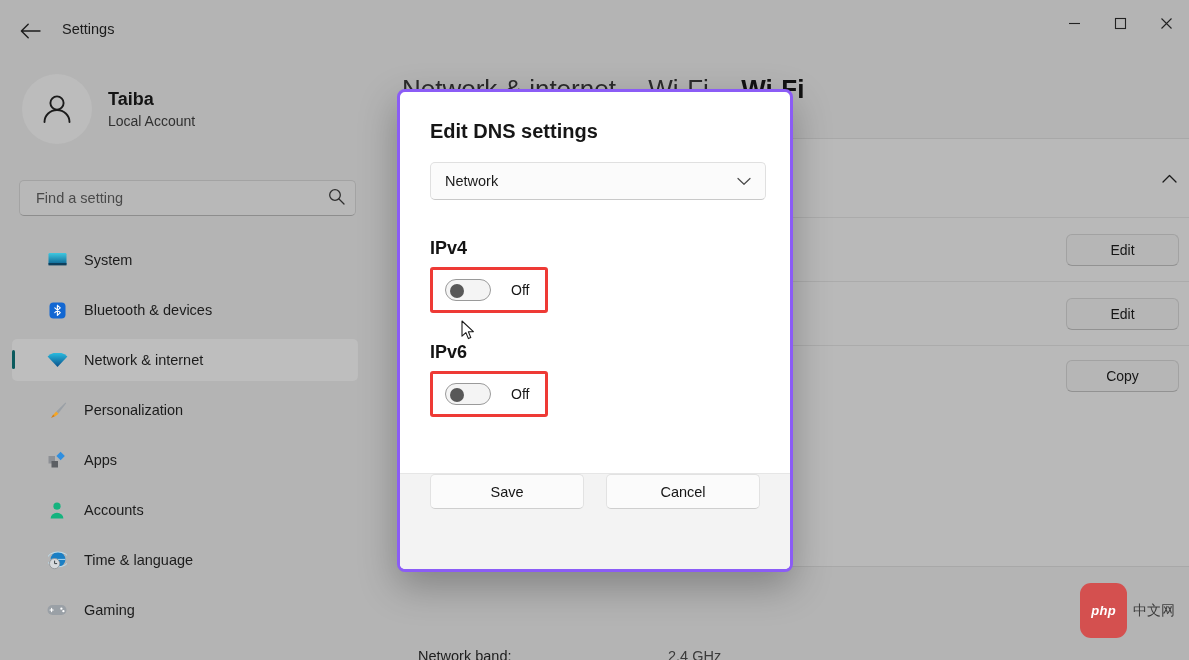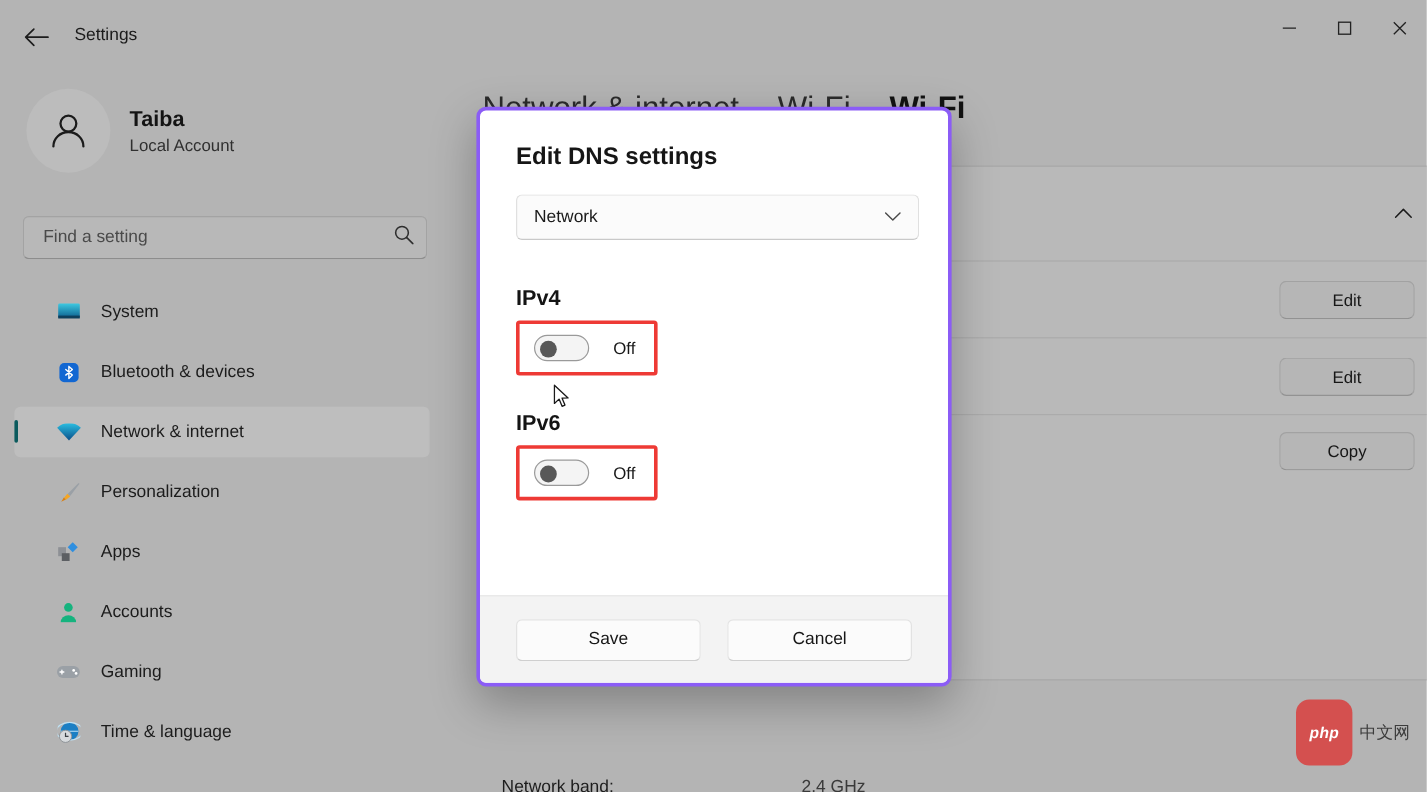--- a/index.html
+++ b/index.html
@@ -199,24 +199,24 @@
     background: #f4f4f4; border: 1px solid #9a9a9a;
     position: relative; flex: 0 0 46px;
   }
   .knob {
     position: absolute; left: 4px; top: 4px;
     width: 14px; height: 14px; border-radius: 50%;
     background: #585858;
   }
   .sw-label { margin-left: 20px; font-size: 14px; color: #171717; }
   .dlg-footer {
-    height: 73px;
+    height: 96px;
     background: #f3f3f3;
     border-top: 1px solid #e6e6e6;
-    display: flex; align-items: center; gap: 22px;
+    display: flex; align-items: flex-start; gap: 22px;
     padding: 0 30px;
   }
   .dlg-btn {
     width: 161px; height: 35px;
     background: #fbfbfb;
     border: 1px solid #e2e2e2; border-bottom-color: #cfcfcf;
     border-radius: 5px;
     font-family: inherit; font-size: 14.5px; color: #161616;
     display: flex; align-items: center; justify-content: center;
   }
@@ -355,40 +355,40 @@
             <svg width="16" height="17" viewBox="0 0 16 17">
               <circle cx="8" cy="4.2" r="3.6" fill="#15b37e"></circle>
               <path d="M1.6 16.5 a6.4 5.8 0 0 1 12.8 0 Z" fill="#15b37e"></path>
             </svg>
           </span>
           <span class="nav-label">Accounts</span>
         </div>
 
         <div class="nav-item">
           <span class="nav-ico">
+            <svg width="19" height="19" viewBox="0 0 19 19">
+              <circle cx="10" cy="8.4" r="7.4" fill="#1b7fc4"></circle>
+              <path d="M2.7 8.4 h14.6 M10 1 a11 7.4 0 0 1 0 14.8 a11 7.4 0 0 1 0 -14.8" fill="none" stroke="#bfe2f5" stroke-width="0.9"></path>
+              <circle cx="6.6" cy="12.6" r="5.1" fill="#d7dadd" stroke="#8d9296" stroke-width="0.8"></circle>
+              <path d="M6.6 9.6 V12.6 H9.1" fill="none" stroke="#3a3f44" stroke-width="1"></path>
+            </svg>
+          </span>
+          <span class="nav-label">Time &amp; language</span>
+        </div>
+
+        <div class="nav-item">
+          <span class="nav-ico">
             <svg width="20" height="14" viewBox="0 0 20 14">
               <rect x="0.5" y="2" width="19" height="10" rx="5" fill="#9aa0a6"></rect>
               <path d="M4.6 5.4 V8.6 M3 7 H6.2" stroke="#fff" stroke-width="1.1" stroke-linecap="round"></path>
               <circle cx="14.4" cy="5.7" r="1.15" fill="#fff"></circle>
               <circle cx="16.4" cy="8.2" r="1.15" fill="#fff"></circle>
             </svg>
           </span>
           <span class="nav-label">Gaming</span>
-        </div>
-
-        <div class="nav-item">
-          <span class="nav-ico">
-            <svg width="19" height="19" viewBox="0 0 19 19">
-              <circle cx="10" cy="8.4" r="7.4" fill="#1b7fc4"></circle>
-              <path d="M2.7 8.4 h14.6 M10 1 a11 7.4 0 0 1 0 14.8 a11 7.4 0 0 1 0 -14.8" fill="none" stroke="#bfe2f5" stroke-width="0.9"></path>
-              <circle cx="6.6" cy="12.6" r="5.1" fill="#d7dadd" stroke="#8d9296" stroke-width="0.8"></circle>
-              <path d="M6.6 9.6 V12.6 H9.1" fill="none" stroke="#3a3f44" stroke-width="1"></path>
-            </svg>
-          </span>
-          <span class="nav-label">Time &amp; language</span>
         </div>
 
       </div>
     </div>
 
     <div class="main">
 
       <div class="crumbs">
         <span class="cr">Network &amp; internet</span>
         <span class="sep">›</span>

